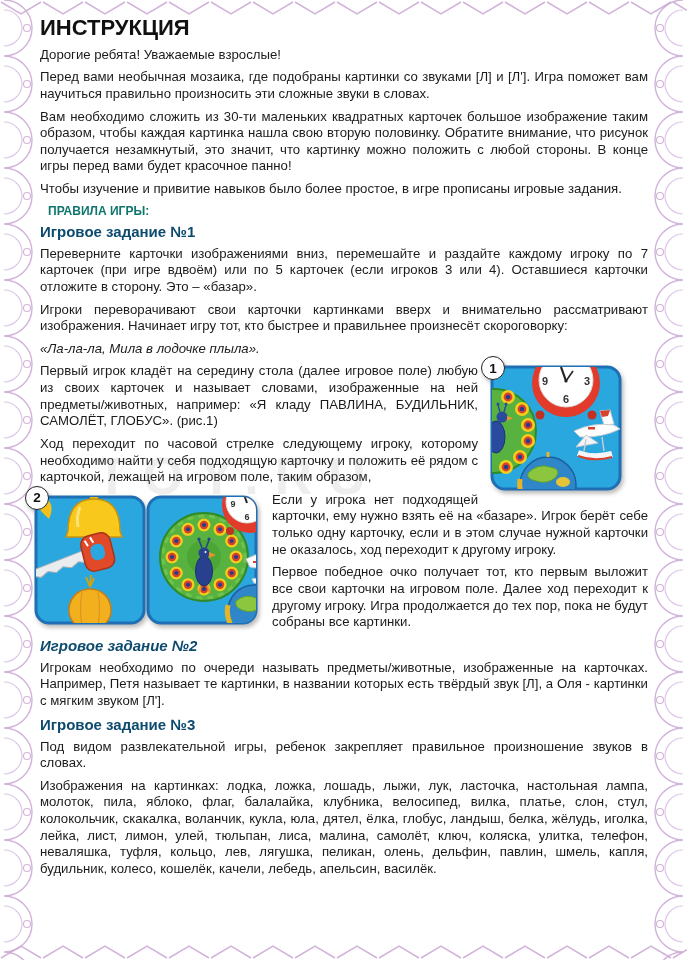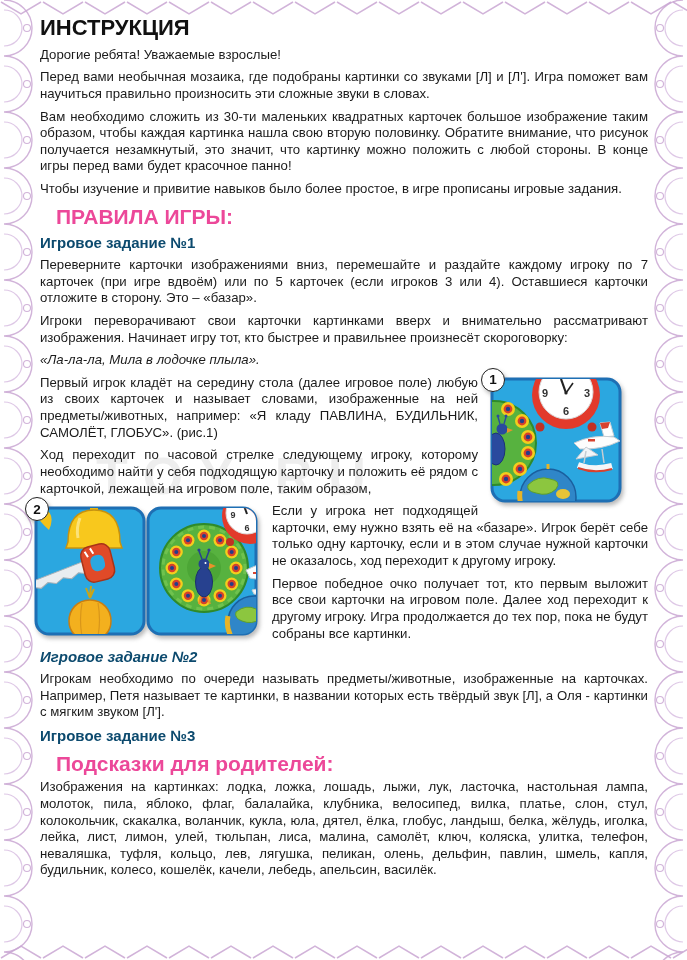--- a/index.html
+++ b/index.html
@@ -9,21 +9,21 @@
   .b-top{top:0;left:0;}
   .b-bottom{bottom:0;left:0;}
   .b-left{top:0;left:0;}
   .b-right{top:0;right:0;}
   .watermark{position:absolute;top:446px;left:96px;font-size:52px;font-weight:bold;
     letter-spacing:16px;color:rgba(125,125,125,0.13);z-index:4;pointer-events:none;white-space:nowrap;}
   .content{position:absolute;left:40px;top:12px;width:608px;color:#1b1b1b;
     font-size:13.2px;line-height:1.26;z-index:2;}
   .content p{text-align:justify;margin:0 0 6px 0;}
   h1{font-size:22px;margin:2px 0 5px 0;color:#111;}
-  h2{font-size:21px;margin:5px 0 2px 16px;color:#ec4899;}
+  h2{font-size:12px;margin:5px 0 2px 8px;color:#0f766e;}
   h3{font-size:15px;margin:4px 0 4px 0;color:#0c4a6e;}
   .twister{font-style:italic;}
   .clear{clear:both;font-style:italic;}
   figure{margin:0;}
   .fig{position:relative;filter:drop-shadow(2px 3px 2px rgba(70,70,70,0.38));}
   .fig1{float:right;width:132px;height:126px;margin:2px 26px 6px 12px;}
   .fig2{float:left;width:224px;height:130px;margin:3px 14px 5px -6px;}
   .fig svg{display:block;width:100%;height:100%;}
   .badge{position:absolute;top:-9px;left:-9px;width:22px;height:22px;background:#fff;
     border:1.7px solid #222;border-radius:50%;font-size:13.5px;font-weight:bold;color:#111;
@@ -283,18 +283,18 @@
       </svg>
     </figure>
 
     <p>Если у игрока нет подходящей карточки, ему нужно взять её на «базаре». Игрок берёт себе только одну карточку, если и в этом случае нужной карточки не оказалось, ход переходит к другому игроку.</p>
     <p>Первое победное очко получает тот, кто первым выложит все свои карточки на игровом поле. Далее ход переходит к другому игроку. Игра продолжается до тех пор, пока не будут собраны все картинки.</p>
 
     <h3 class="clear">Игровое задание №2</h3>
     <p>Игрокам необходимо по очереди называть предметы/животные, изображенные на карточках. Например, Петя называет те картинки, в названии которых есть твёрдый звук [Л], а Оля - картинки с мягким звуком [Л'].</p>
 
     <h3>Игровое задание №3</h3>
-
-    <h2>Подсказки для родителей:</h2>
+    <p>Под видом развлекательной игры, ребенок закрепляет правильное произношение звуков в словах.</p>
+
     <p>Изображения на картинках: лодка, ложка, лошадь, лыжи, лук, ласточка, настольная лампа, молоток, пила, яблоко, флаг, балалайка, клубника, велосипед, вилка, платье, слон, стул, колокольчик, скакалка, воланчик, кукла, юла, дятел, ёлка, глобус, ландыш, белка, жёлудь, иголка, лейка, лист, лимон, улей, тюльпан, лиса, малина, самолёт, ключ, коляска, улитка, телефон, неваляшка, туфля, кольцо, лев, лягушка, пеликан, олень, дельфин, павлин, шмель, капля, будильник, колесо, кошелёк, качели, лебедь, апельсин, василёк.</p>
 
   </div>
 </div>
 
 </body></html>

